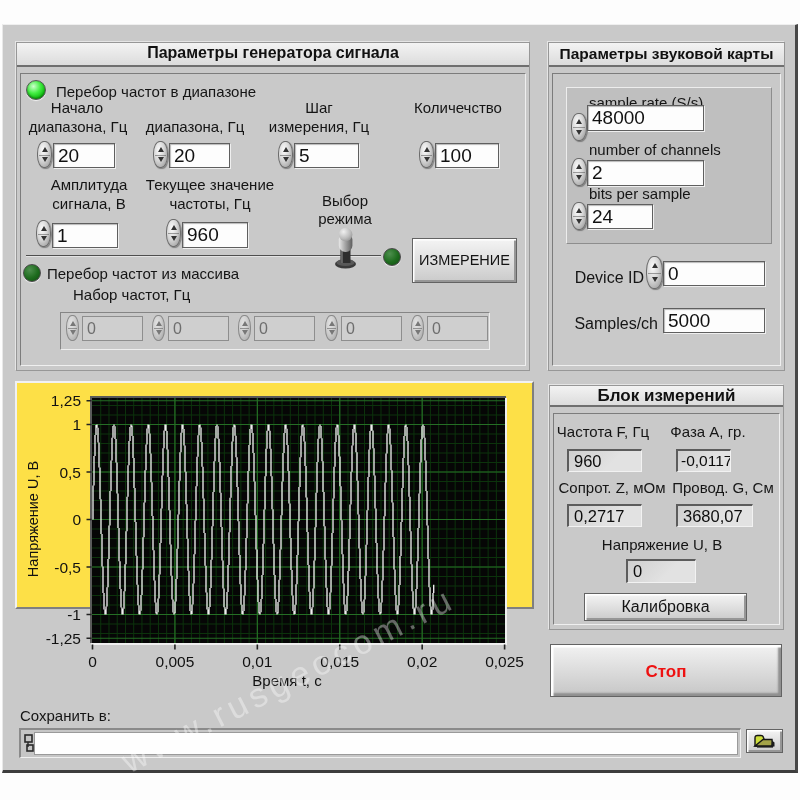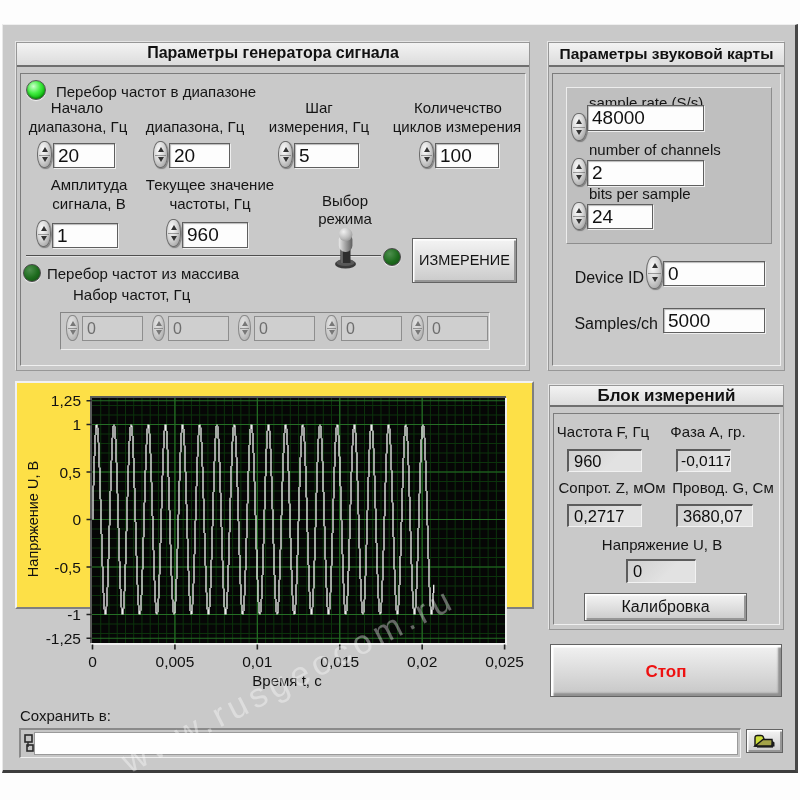--- a/index.html
+++ b/index.html
@@ -51,21 +51,20 @@
       <div class="gbb" style="left:3px;right:3px;top:27px;bottom:4px"></div>
     </div>
 <div class="led on" style="left:26px;top:80px;width:20px;height:20px"></div>
 <div class="lbl " style="left:56px;top:82px;font-size:15px;">Перебор частот в диапазоне</div>
 <div class="lbl ctr" style="left:-33px;top:98px;width:220px;font-size:15px;">Начало</div>
 <div class="lbl ctr" style="left:-32px;top:117px;width:220px;font-size:15px;">диапазона, Гц</div>
 <div class="lbl ctr" style="left:85px;top:117px;width:220px;font-size:15px;">диапазона, Гц</div>
 <div class="lbl ctr" style="left:209px;top:98px;width:220px;font-size:15px;">Шаг</div>
 <div class="lbl ctr" style="left:209px;top:117px;width:220px;font-size:15px;">измерения, Гц</div>
 <div class="lbl ctr" style="left:348px;top:98px;width:220px;font-size:15px;">Количечство</div>
-<div class="lbl ctr" style="left:347px;top:117px;width:220px;font-size:15px;">циклов измерения</div>
 <div class="sp" style="left:37px;top:141px;width:15px;height:27px">
       <i class="up"></i>
       <i class="dn"></i>
     </div>
 <div class="fld" style="left:53px;top:143px;width:62px;height:25px;font-size:19px;padding-left:4px;padding-top:2px;line-height:20px">20</div>
 <div class="sp" style="left:153px;top:141px;width:15px;height:27px">
       <i class="up"></i>
       <i class="dn"></i>
     </div>
 <div class="fld" style="left:169px;top:143px;width:61px;height:25px;font-size:19px;padding-left:4px;padding-top:2px;line-height:20px">20</div>

